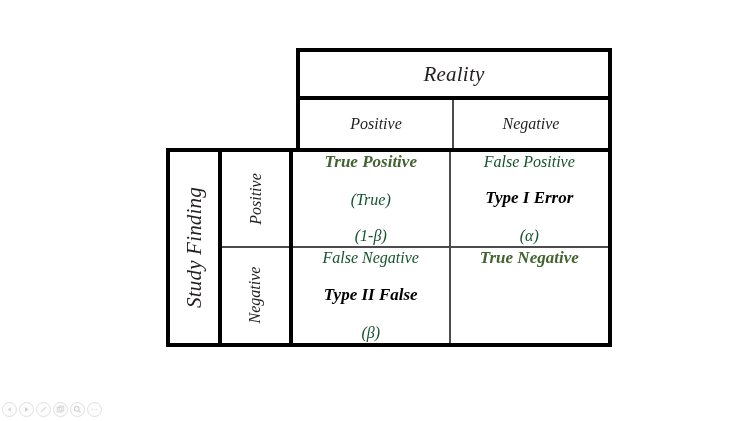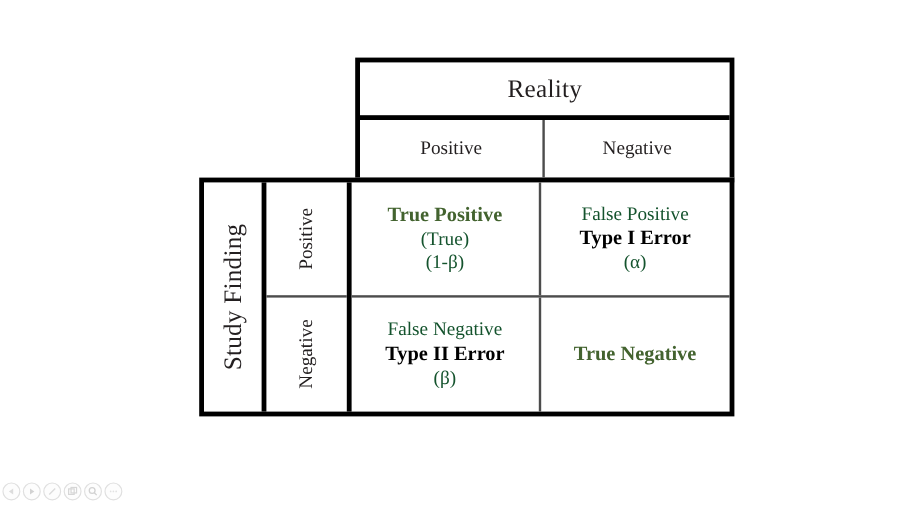--- a/index.html
+++ b/index.html
@@ -16,20 +16,21 @@
     color: #231f20;
   }
 
   
   #figure {
     position: absolute;
     left: 0;
     top: 0;
     width: 750px;
     height: 395px;
+    font-style: italic;
   }
 
   
   .reality-block {
     position: absolute;
     left: 296px;
     top: 48px;
     width: 316px;
     height: 104px;
     border: 4px solid #000000;
@@ -137,21 +138,21 @@
     box-sizing: border-box;
   }
   .grid-row.top {
     border-bottom: 2px solid #4c4c4c;
   }
   .cell {
     flex: 1 1 50%;
     display: flex;
     flex-direction: column;
     align-items: center;
-    justify-content: center;
+    justify-content: space-between;
     box-sizing: border-box;
     text-align: center;
     line-height: 1.22;
   }
   .cell.left {
     border-right: 2px solid #4c4c4c;
   }
   .cell .line {
     font-size: 16px;
     display: block;
@@ -233,21 +234,21 @@
         <div class="cell">
           <span class="line plain">False Positive</span>
           <span class="line red">Type I Error</span>
           <span class="line plain">(α)</span>
         </div>
       </div>
 
       <div class="grid-row">
         <div class="cell left">
           <span class="line plain">False Negative</span>
-          <span class="line red">Type II Error</span>
+          <span class="line red">Type II False</span>
           <span class="line plain">(β)</span>
         </div>
         <div class="cell">
           <span class="line green">True Negative</span>
         </div>
       </div>
 
     </div>
   </div>
 </div>

